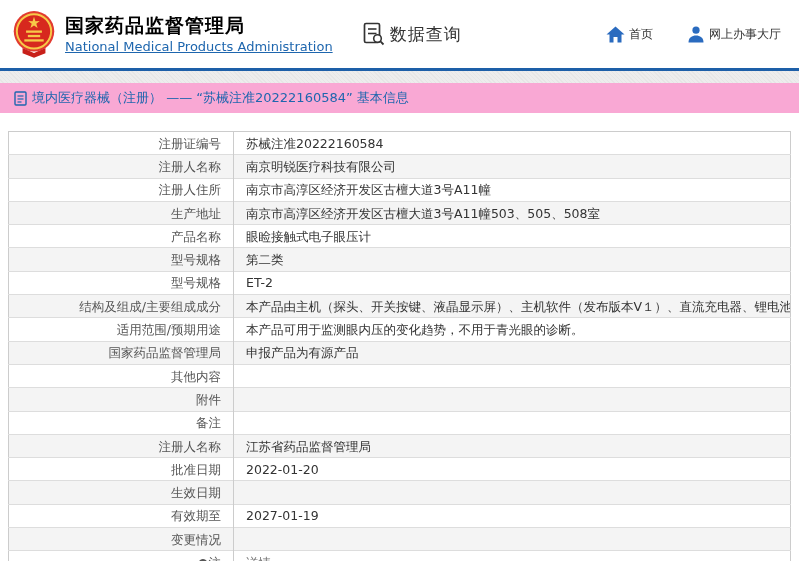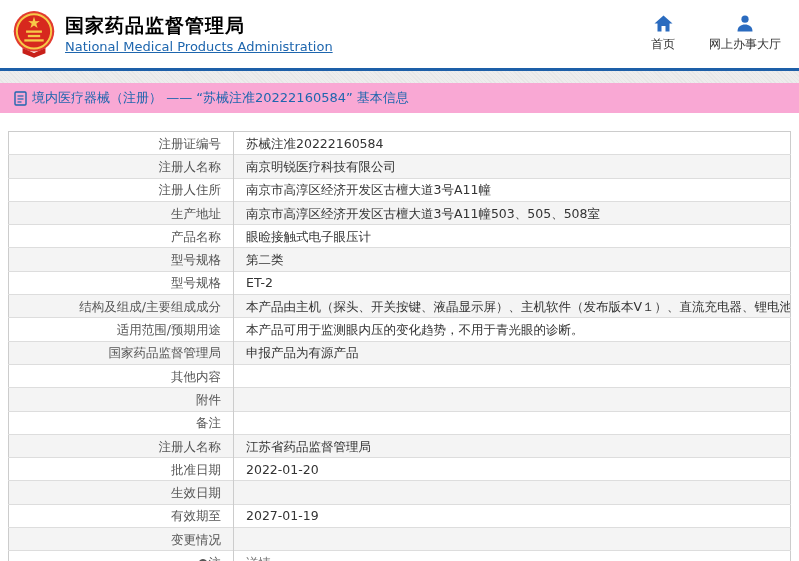--- a/index.html
+++ b/index.html
@@ -43,21 +43,21 @@
     cursor: pointer;
   }
   .data-query-label { font-size: 17px; color: #333; letter-spacing: 1px; }
   .header-nav {
     margin-left: auto;
     display: flex;
     gap: 34px;
   }
   .nav-item {
     display: flex;
-    flex-direction: column;
+    flex-direction: row;
     align-items: center;
     gap: 4px;
     cursor: pointer;
   }
   .nav-item .nav-label { font-size: 12px; color: #333; white-space: nowrap; }
 
   
   .blue-line { height: 3px; background: #1d5fa8; }
   .gray-band {
     height: 12px;
@@ -126,20 +126,30 @@
       <rect x="18" y="29" width="14" height="2.6" fill="#f7c948"></rect>
       <rect x="14" y="34" width="22" height="2.6" fill="#f7c948"></rect>
       <path d="M12 44 L25 49.5 L38 44 L38 50 L25 55 L12 50 Z" fill="#c8201a"></path>
     </svg>
     <div class="title-block">
       <div class="site-title">国家药品监督管理局</div>
       <div class="site-subtitle">National Medical Products Administration</div>
     </div>
   </div>
 
+  <div class="data-query">
+    <svg width="22" height="24" viewBox="0 0 22 24">
+      <rect x="1.5" y="1.5" width="15" height="19" rx="1.5" fill="none" stroke="#333" stroke-width="1.7"></rect>
+      <line x1="5" y1="7" x2="13.5" y2="7" stroke="#333" stroke-width="1.6"></line>
+      <line x1="5" y1="11.5" x2="13.5" y2="11.5" stroke="#333" stroke-width="1.6"></line>
+      <circle cx="14.5" cy="16.5" r="3.8" fill="#fff" stroke="#333" stroke-width="1.6"></circle>
+      <line x1="17.2" y1="19.2" x2="20.5" y2="22.5" stroke="#333" stroke-width="1.8"></line>
+    </svg>
+    <span class="data-query-label">数据查询</span>
+  </div>
 
   <nav class="header-nav">
     <div class="nav-item">
       <svg width="19" height="17" viewBox="0 0 19 17">
         <path d="M9.5 0.5 L18.5 8.5 H15.5 V16.5 H11.5 V11 H7.5 V16.5 H3.5 V8.5 H0.5 Z" fill="#2a6bbf"></path>
       </svg>
       <span class="nav-label">首页</span>
     </div>
     <div class="nav-item">
       <svg width="18" height="17" viewBox="0 0 18 17">

